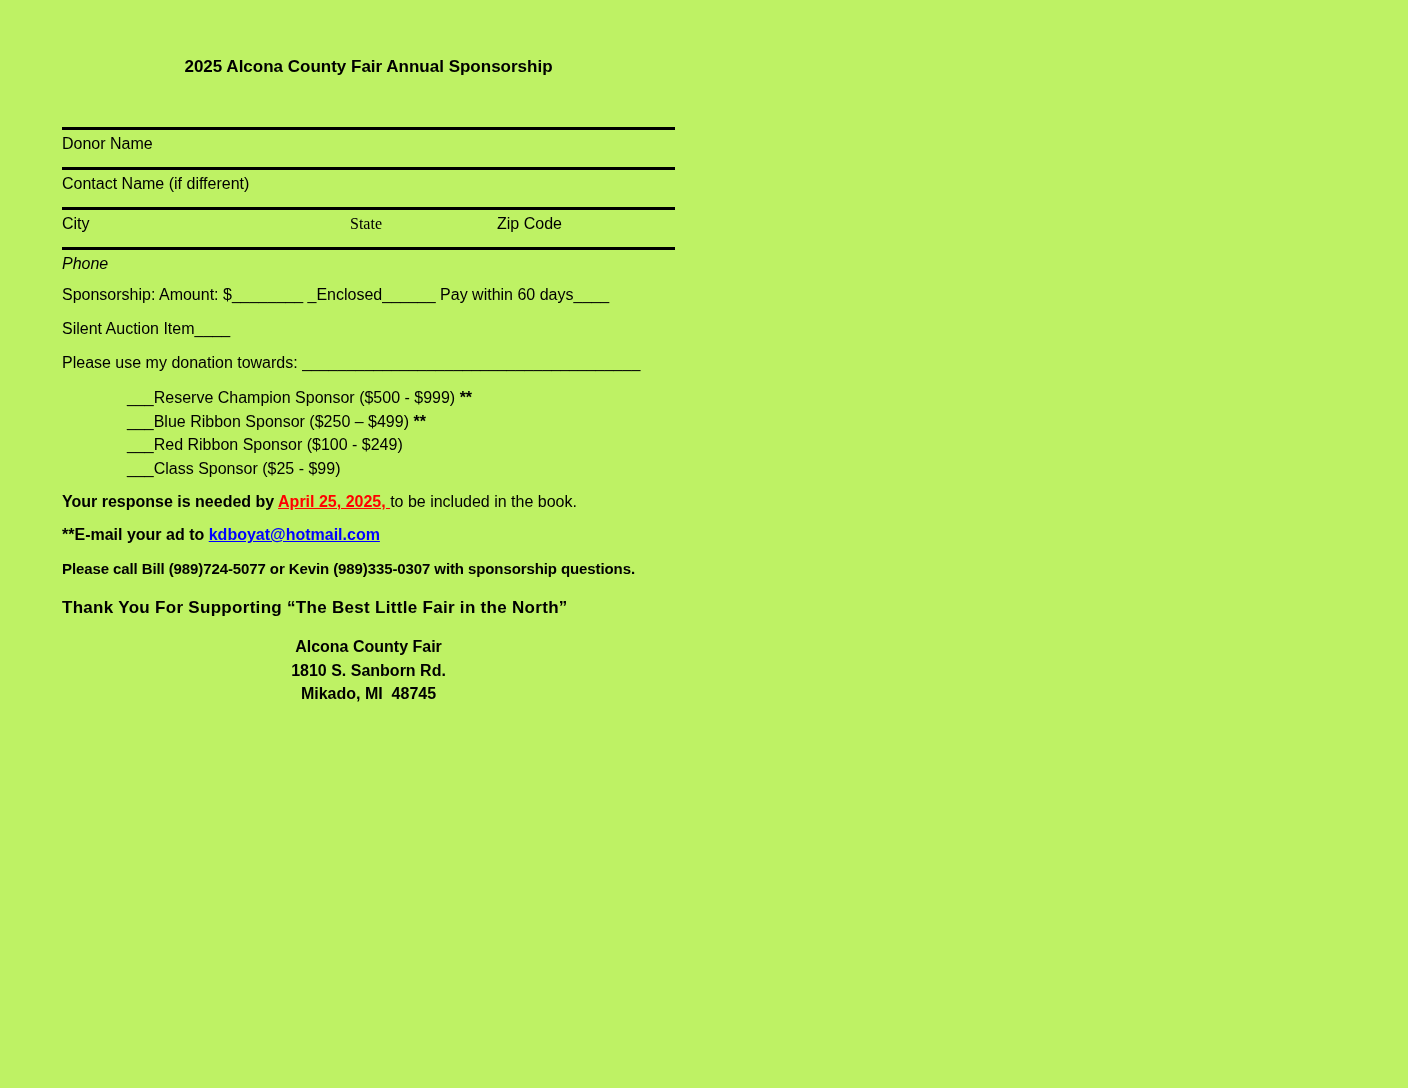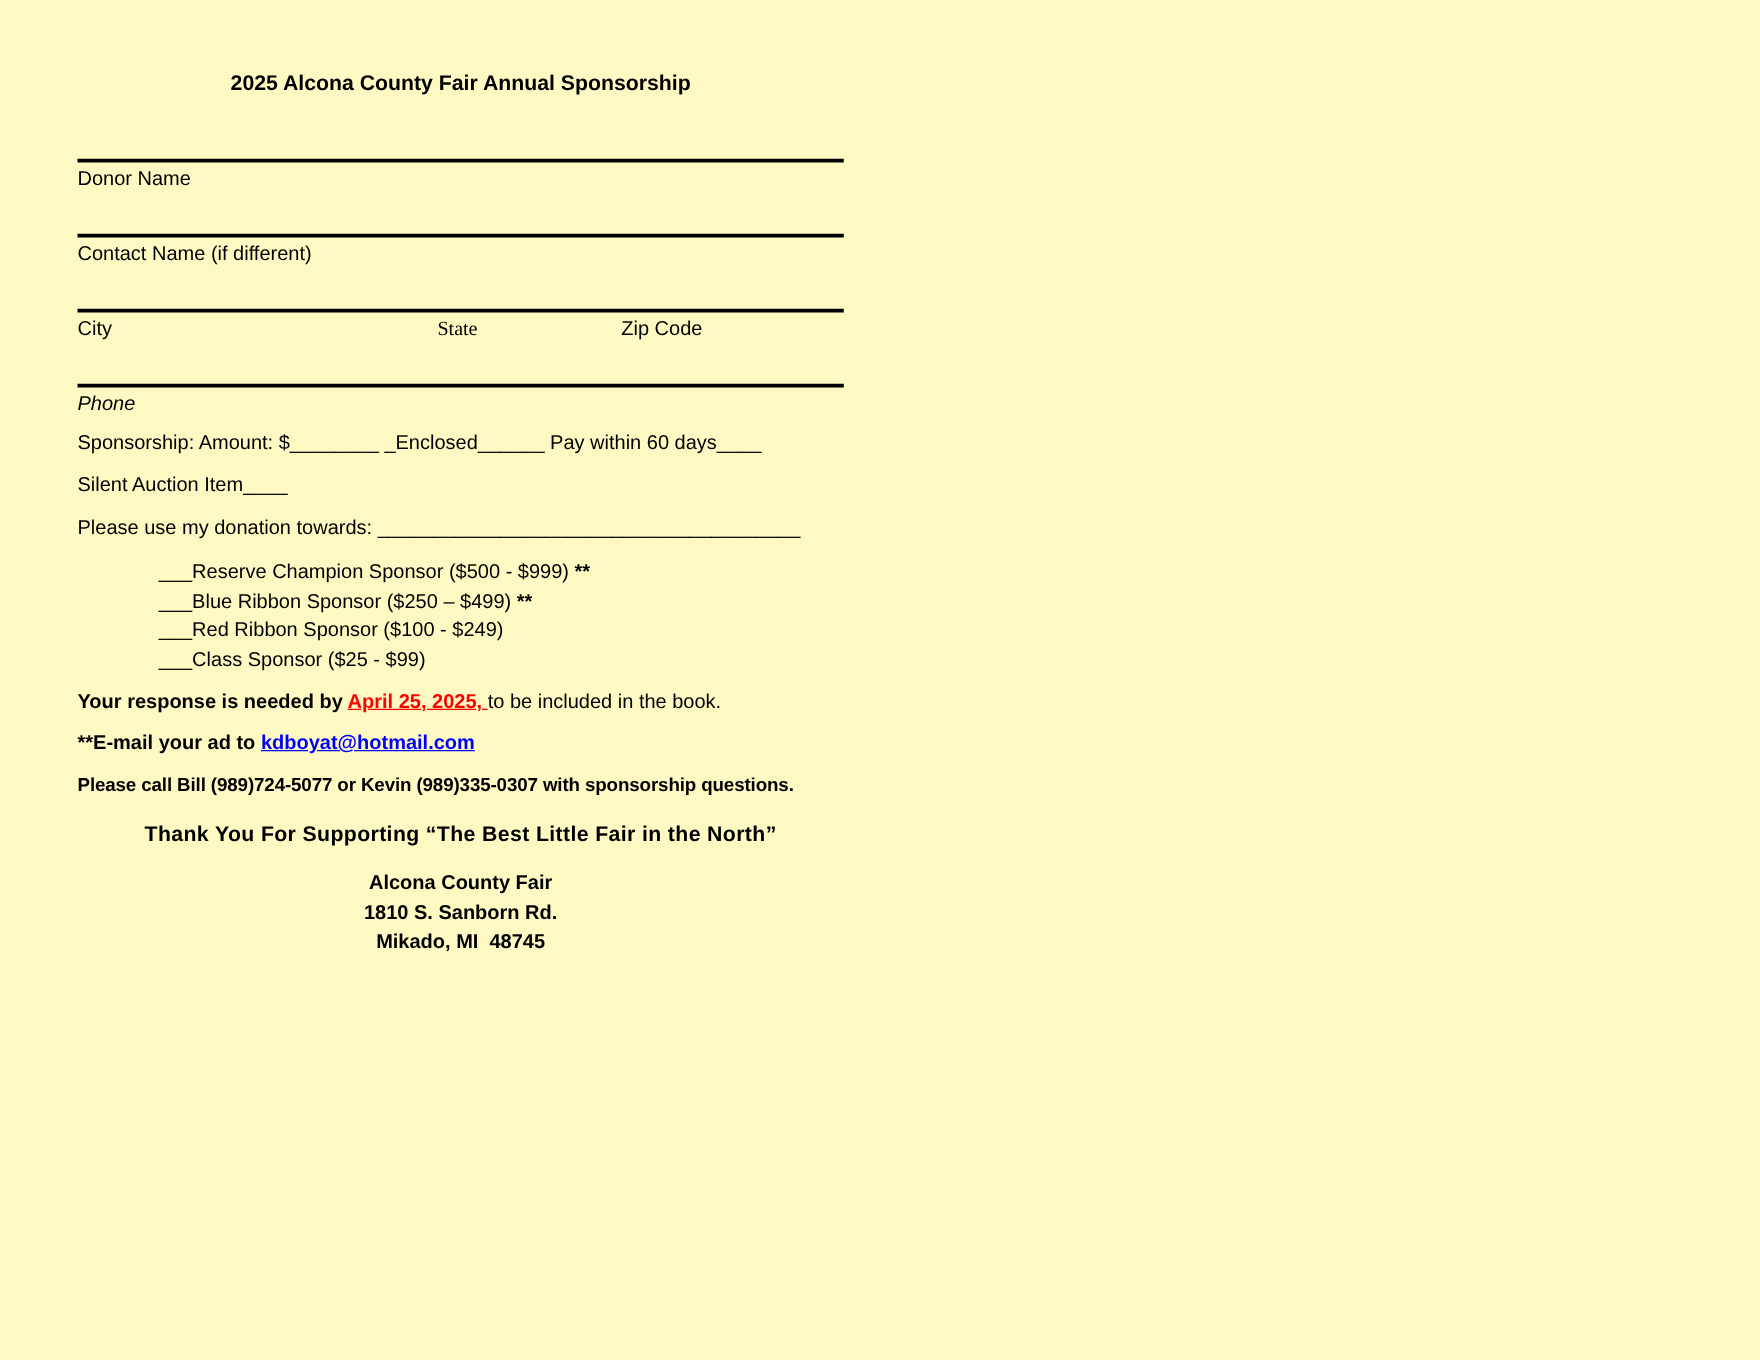--- a/index.html
+++ b/index.html
@@ -1,21 +1,21 @@
 <!DOCTYPE html>
 <html><head>
 <meta charset="utf-8">
 <style>
   html, body { margin: 0; padding: 0; }
   body { background: #ffffff; }
   .page {
     position: relative;
     width: 1408px;
     height: 1088px;
-    background: #fef9c3;
+    background: #bef264;
     font-family: "Liberation Sans", sans-serif;
     color: #000000;
     overflow: hidden;
   }
   .doc {
     position: absolute;
     left: 62px;
     top: 0;
     width: 613px;
   }
@@ -24,21 +24,21 @@
     margin-bottom: 0;
     text-align: center;
     font-size: 17px;
     font-weight: bold;
     line-height: 22px;
   }
   .form-block { margin-top: 49px; }
   .form-row {
     box-sizing: border-box;
     border-top: 3px solid #000000;
-    height: 60px;
+    height: 40px;
     padding-top: 5px;
     font-size: 16px;
     line-height: 18px;
   }
   .form-row.last { height: auto; padding-bottom: 0; font-style: italic; }
   .city-row { position: relative; }
   .city-row .state-label { position: absolute; left: 288px; top: 5px; font-family: Liberation Serif, serif; }
   .city-row .zip-label   { position: absolute; left: 435px; top: 5px; }
   .para {
     margin: 0;
@@ -61,21 +61,20 @@
   .p-email a { font-weight: bold; text-decoration: underline; }
   .p-contact {
     margin-top: 17px;
     font-size: 15px;
     line-height: 16px;
     font-weight: bold;
     letter-spacing: -0.1px;
   }
   .p-thanks {
     margin-top: 21px;
-    text-align: center;
     font-size: 17px;
     line-height: 20px;
     font-weight: bold;
     letter-spacing: 0.3px;
   }
   .address-block {
     margin-top: 17px;
     text-align: center;
     font-weight: bold;
     font-size: 16px;

